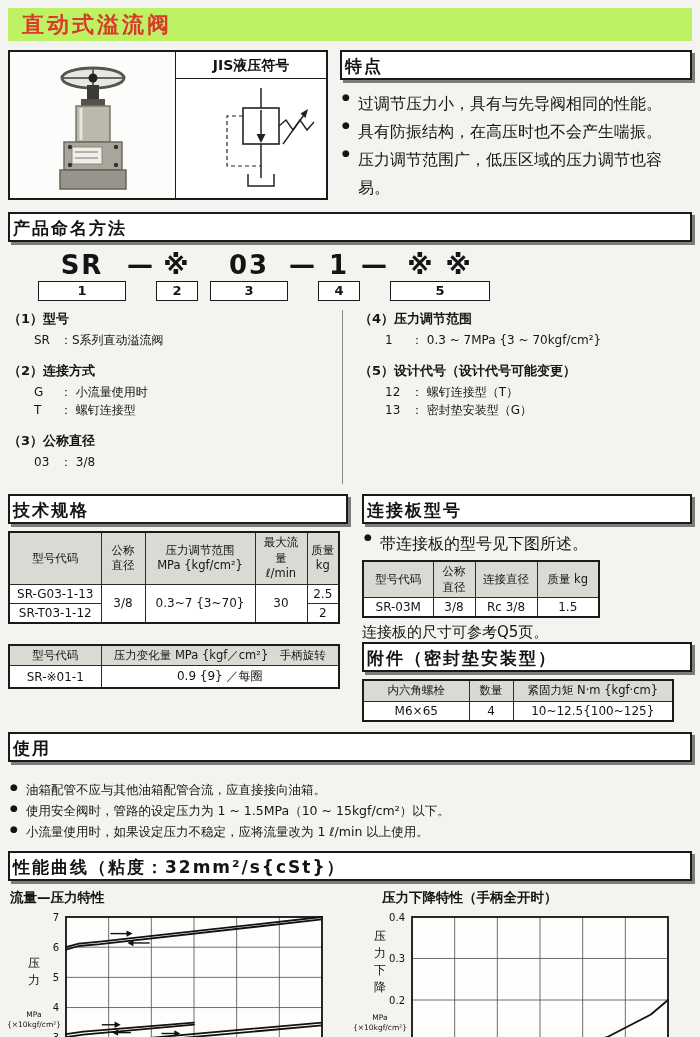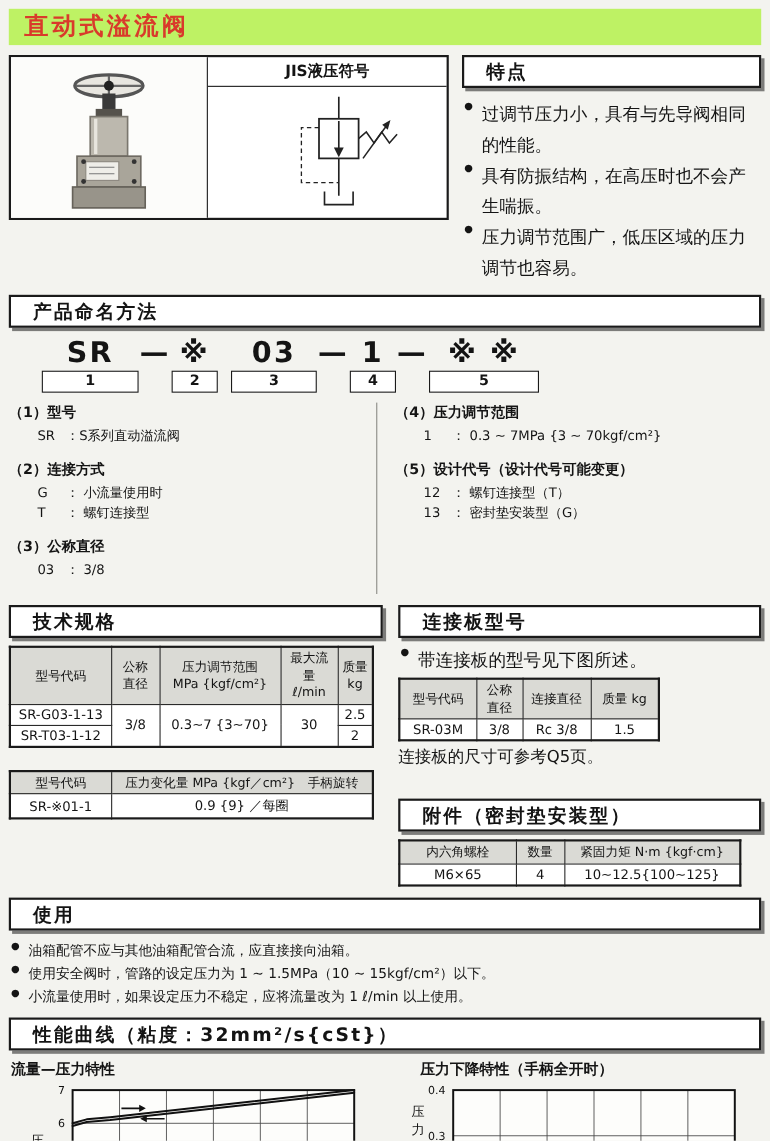--- a/index.html
+++ b/index.html
@@ -15,27 +15,27 @@
   .title-bar{
     background:#0b0b0b;height:33px;line-height:33px;
     padding-left:14px;letter-spacing:3px;
     font-size:22px;font-weight:bold;color:#d93a2b;
   }
   
   .sec-header{
     background:#ffffff;border:2px solid #1a1a1a;
     box-shadow:3px 3px 0 rgba(25,25,25,0.55);
     font-size:17px;font-weight:bold;letter-spacing:2px;
-    padding:3px 20px;box-sizing:border-box;height:30px;line-height:22px;
+    padding:3px 3px;box-sizing:border-box;height:30px;line-height:22px;
   }
   .w-full{width:100%;}
   
   .top-row{display:flex;margin-top:9px;}
   .product-box{
-    width:400px;height:150px;box-sizing:border-box;
+    width:320px;height:150px;box-sizing:border-box;
     border:2px solid #1a1a1a;background:#fff;display:flex;flex:none;
   }
   .photo-cell{width:178px;border-right:1.5px solid #1a1a1a;display:flex;align-items:center;justify-content:center;background:#fcfcfa;}
   .jis-cell{flex:1;display:flex;flex-direction:column;}
   .jis-header{height:26px;line-height:26px;text-align:center;font-weight:bold;font-size:14px;border-bottom:1.5px solid #1a1a1a;}
   .jis-body{flex:1;display:flex;align-items:center;justify-content:center;}
   .features-col{margin-left:12px;flex:1;}
   .bullets{list-style:none;margin:10px 0 0 2px;padding:0;font-size:16px;line-height:1.75;}
   .bullets li{padding-left:16px;position:relative;}
   .bullets li::before{content:"●";position:absolute;left:0;top:0;font-size:9px;}
@@ -63,24 +63,24 @@
   .mid-row{display:flex;margin-top:10px;}
   .mid-left{width:340px;flex:none;}
   .mid-right{margin-left:14px;flex:1;}
   table{border-collapse:collapse;background:#fff;table-layout:fixed;}
   th,td{border:1px solid #2a2a2a;font-size:12px;text-align:center;padding:2px 3px;}
   th{background:#dadad5;font-weight:normal;font-size:11.5px;line-height:1.35;}
   table{border:2px solid #1a1a1a;}
   .tbl{margin-top:7px;}
   .tbl2{margin-top:20px;}
   .note{font-size:15px;margin-top:5px;}
-  .acc-header{margin-top:28px;}
+  .acc-header{margin-top:0;}
   
   .usage{margin-top:10px;}
-  .usage .bullets{margin-top:9px;font-size:12.5px;line-height:1.45;}
+  .usage .bullets{margin-top:19px;font-size:12.5px;line-height:1.45;}
   .usage .bullets li{margin-bottom:3px;}
   
   .curves{margin-top:10px;}
   .charts-row{display:flex;margin-top:6px;}
   .chart-block{width:340px;flex:none;}
   .chart-subtitle{font-size:13.5px;font-weight:bold;margin:2px 0 2px 2px;}
   .chart-block + .chart-block{margin-left:6px;}
   .chart-block + .chart-block .chart-subtitle{margin-left:28px;}
   svg text{font-family:"DejaVu Sans","Liberation Sans",sans-serif;}
 </style>

